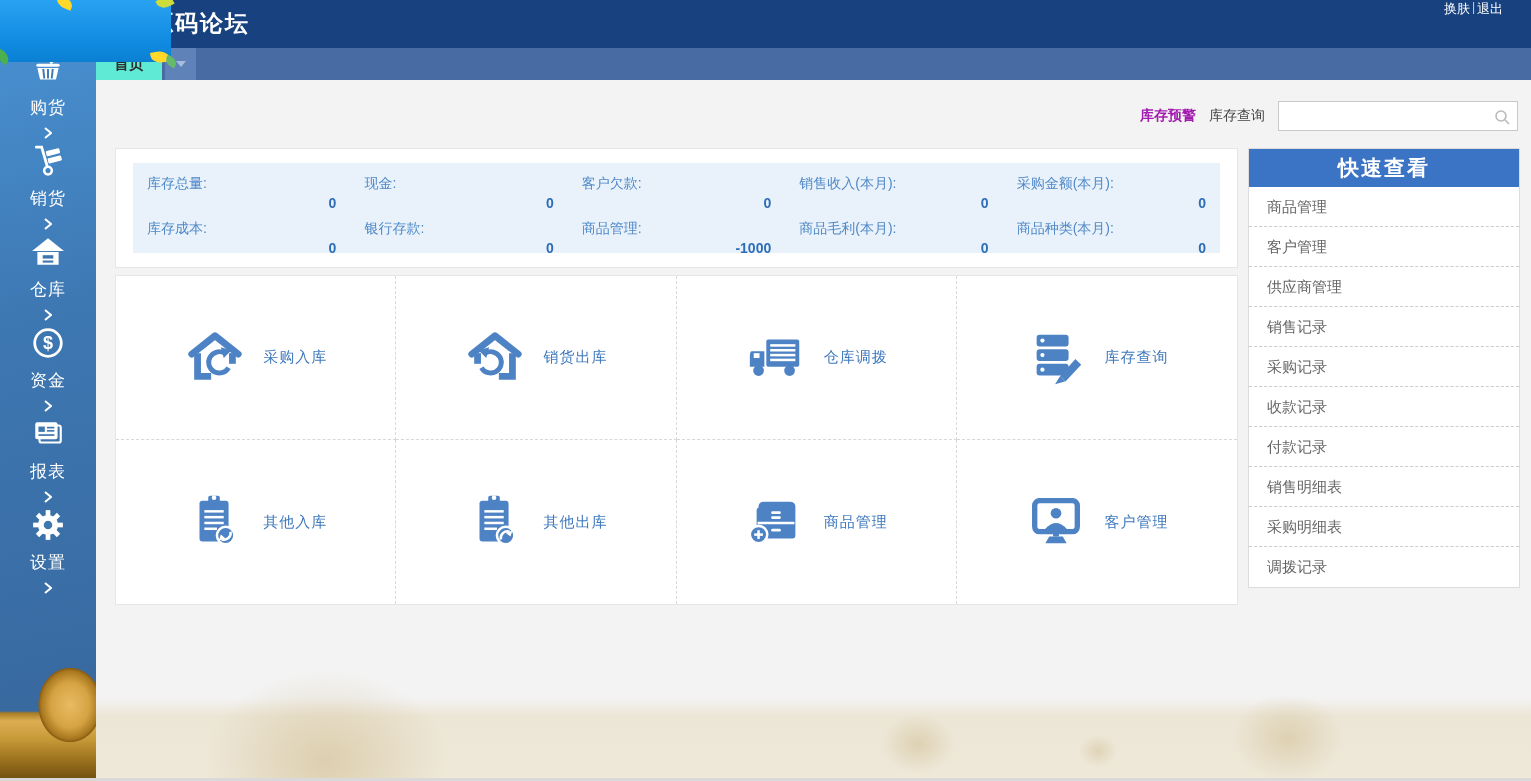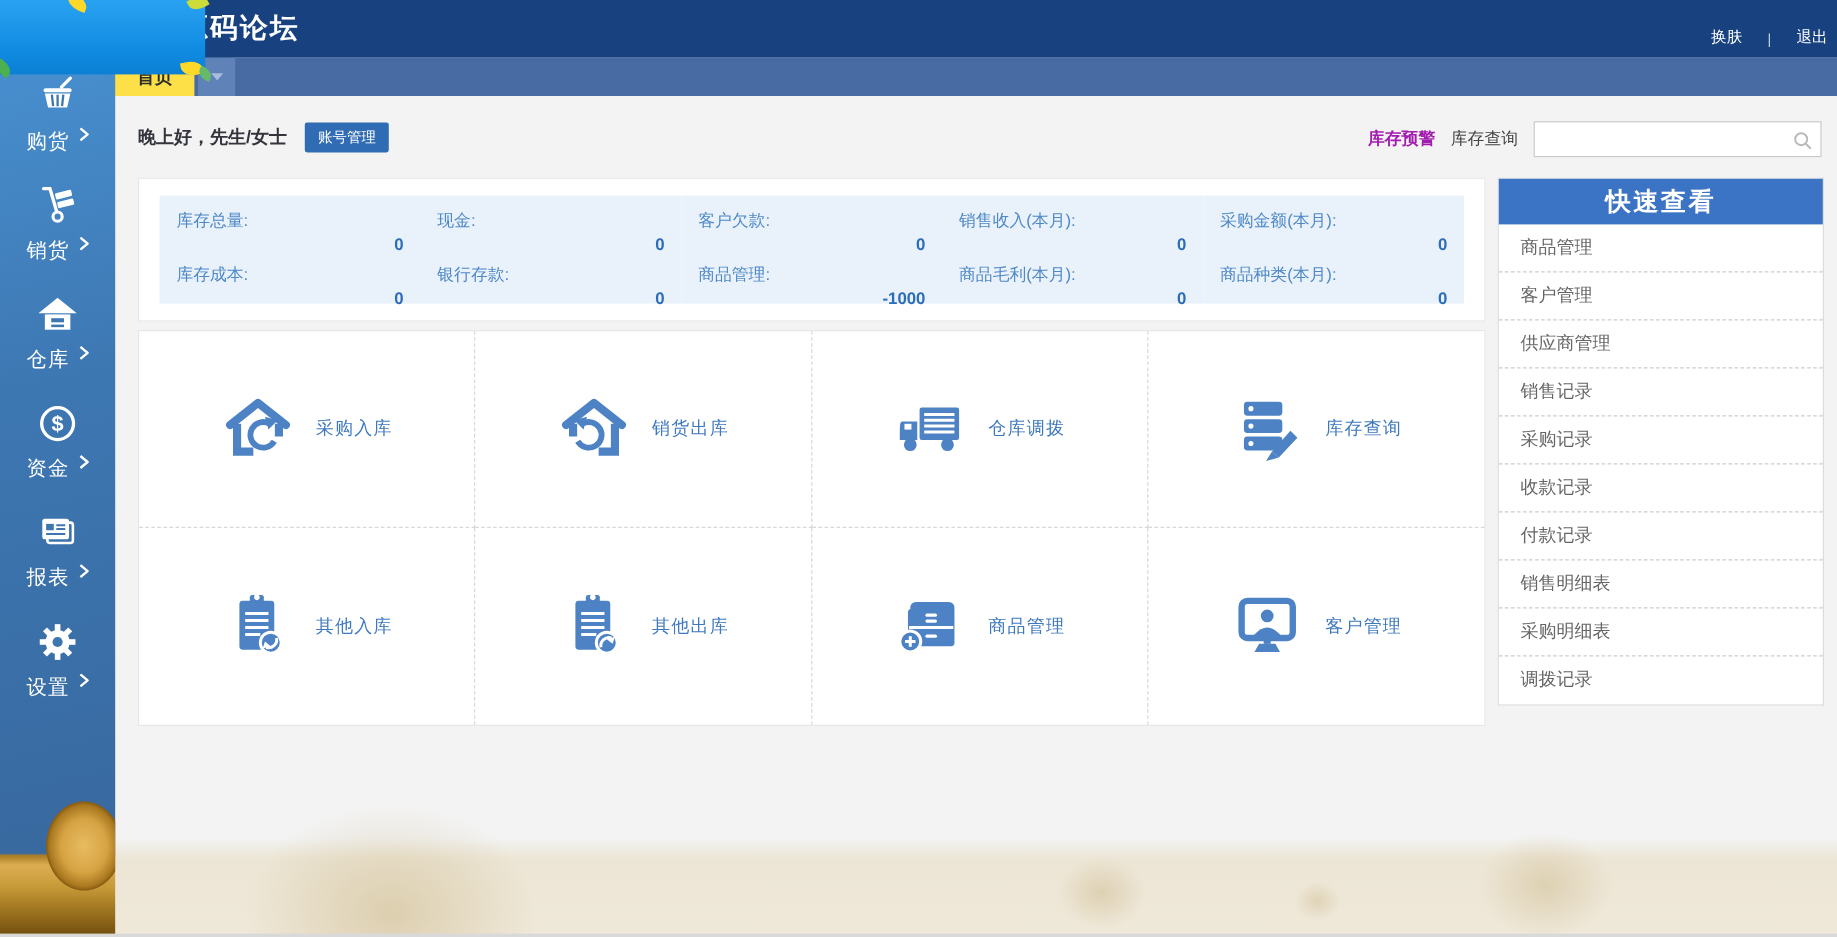--- a/index.html
+++ b/index.html
@@ -19,47 +19,47 @@
   .field-raw { position:absolute; left:0; bottom:0; width:96px; height:120px; z-index:4;
     background:
       radial-gradient(40px 47px at 70px 44px, #e8bc62 0%, #d6a343 48%, #a9781f 72%, #8a5d13 78%, rgba(0,0,0,0) 80%),
       linear-gradient(to bottom, rgba(0,0,0,0) 0 50px, #a87c24 52px, #dcae52 60px, #c79a38 78px, #99701d 100px, #6f4c0e 120px);
   }
   .bottom-bar { position:absolute; left:0; right:0; bottom:0; height:3px; background:#d9d9d9; z-index:6; }
 
   
   .topbar { position:absolute; top:0; left:0; right:0; height:48px; background:#17417f; z-index:5; }
   .app-title { position:absolute; left:150px; top:8px; color:#fff; font-size:23px; font-weight:700; letter-spacing:2px; white-space:nowrap; }
-  .top-links { position:absolute; right:8px; top:0; height:40px; display:flex; align-items:flex-end; gap:21px; color:#fff; font-size:13px; }
+  .top-links { position:absolute; right:28px; top:0; height:40px; display:flex; align-items:flex-start; gap:2px; color:#fff; font-size:13px; }
   .top-link { color:#fff; text-decoration:none; cursor:pointer; }
   .top-sep { opacity:.75; font-size:12px; }
 
   
   .logo { position:absolute; left:0; top:0; width:171px; height:62px; z-index:7;
     background:linear-gradient(180deg,#2aa2f2 0%, #0f8ae0 70%, #0b80d3 100%); }
   .leaf { position:absolute; border-radius:0 70% 0 70%; }
   .leaf-a { left:56px; top:-3px; width:17px; height:11px; background:#ffd829; transform:rotate(22deg); }
   .leaf-b { left:157px; top:-3px; width:16px; height:11px; background:#cddc39; transform:rotate(-28deg); }
   .leaf-c { left:-4px; top:52px; width:14px; height:10px; background:#4caf50; transform:rotate(40deg); }
   .leaf-d { left:151px; top:51px; width:18px; height:12px; background:#ffd829; transform:rotate(-12deg); }
   .leaf-e { left:165px; top:57px; width:12px; height:9px; background:#66bb6a; transform:rotate(30deg); }
 
   
   .tabbar { position:absolute; left:96px; top:48px; right:0; height:32px; background:#476ba2; z-index:4; display:flex; }
-  .tab { width:66px; height:32px; background:#fde047; color:#2d2d2d; font-size:15px; font-weight:600;
+  .tab { width:66px; height:32px; background:#5eead4; color:#2d2d2d; font-size:15px; font-weight:600;
          display:flex; align-items:center; justify-content:center; cursor:pointer; }
   .tab-dropdown { margin-left:3px; width:31px; height:32px; background:#5f82b8; display:flex; align-items:center; justify-content:center; cursor:pointer; }
   .caret-down { width:0; height:0; border-left:5px solid transparent; border-right:5px solid transparent; border-top:6px solid #a9bcdc; }
 
   
   .sidebar { position:absolute; left:0; top:0; width:96px; height:713px; z-index:3; padding-top:50px;
     background:linear-gradient(168deg,#4a93d4 0%, #3d77b2 45%, #38699f 100%); }
   .side-item { height:91px; display:flex; flex-direction:column; align-items:center; justify-content:center; color:#fff; cursor:pointer; }
   .side-icon svg { width:34px; height:34px; display:block; }
-  .side-label-row { display:flex; align-items:flex-start; gap:8px; margin-top:9px; }
+  .side-label-row { display:flex; align-items:center; gap:8px; margin-top:9px;flex-direction:column; }
   .side-label { font-size:17px; letter-spacing:1px; }
   .side-chev svg { width:8px; height:12px; display:block; }
 
   
   .greeting-row { position:absolute; left:115px; top:102px; display:flex; align-items:center; gap:15px; z-index:2; }
   .greet { font-size:15px; font-weight:700; color:#33343c; }
   .btn-account { background:#2f6cb3; color:#fff; font-size:12px; border:none; padding:4px 11px; border-radius:2px; cursor:pointer; }
   .stock-tools { position:absolute; right:13px; top:101px; display:flex; align-items:center; gap:13px; z-index:2; }
   .warn { font-size:14px; font-weight:700; color:#a21caf; text-decoration:none; cursor:pointer; }
   .query { font-size:14px; color:#444; text-decoration:none; cursor:pointer;text-align:center; }
@@ -248,24 +248,20 @@
         <span class="side-label">设置</span>
         <span class="side-chev">
             <svg viewBox="0 0 8 12">
               <path d="M1 1 L7 6 L1 11" stroke="#fff" stroke-width="2" fill="none"></path>
             </svg>
           </span>
       </span>
     </div>
   </aside>
 
-  <section class="greeting-row">
-    <span class="greet">晚上好，先生/女士</span>
-    <button class="btn-account">账号管理</button>
-  </section>
 
   <section class="stock-tools">
     <a class="warn">库存预警</a>
     <a class="query">库存查询</a>
     <div class="searchbox">
       <input value="" style="">
       <span class="mag">
         <svg width="16" height="16" viewBox="0 0 16 16">
             <circle cx="7" cy="7" r="5" stroke="#b9b9b9" stroke-width="1.6" fill="none"></circle>
             <line x1="10.8" y1="10.8" x2="15" y2="15" stroke="#b9b9b9" stroke-width="1.6"></line>

